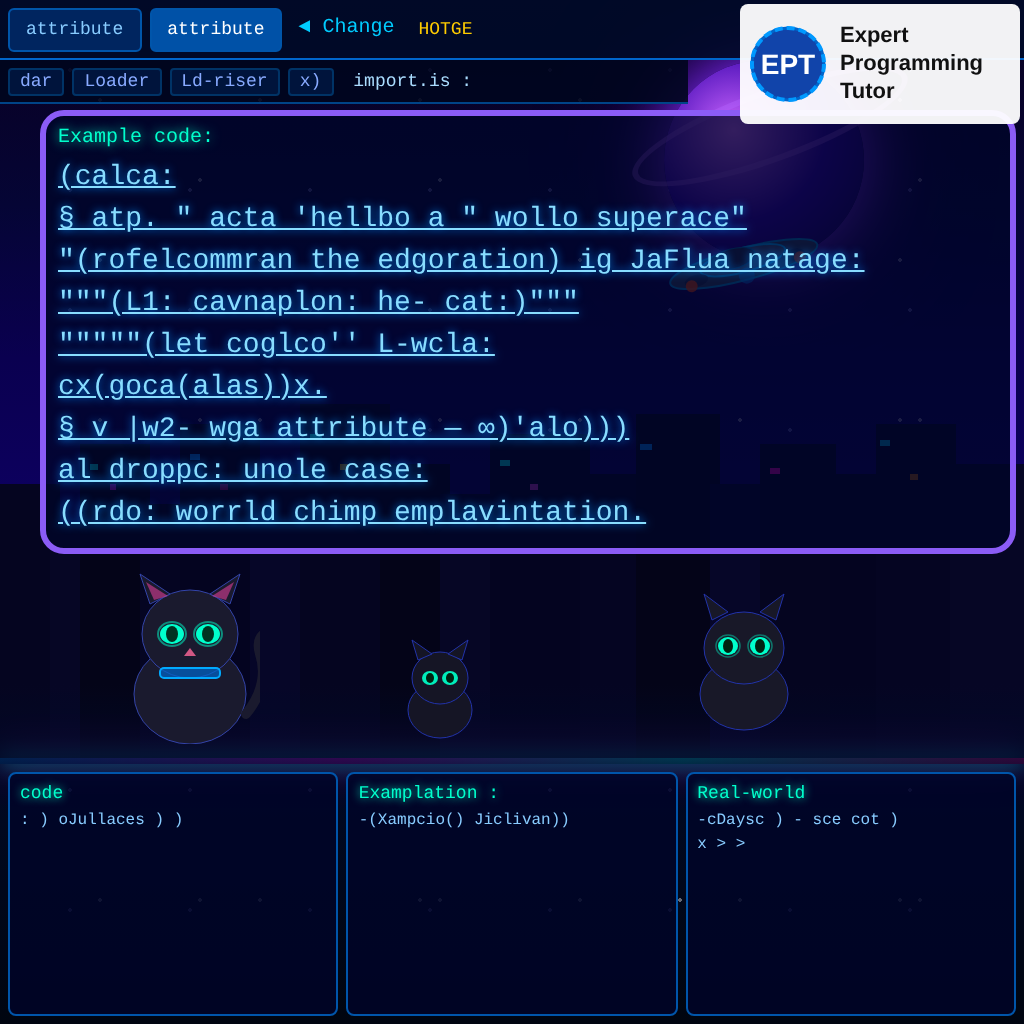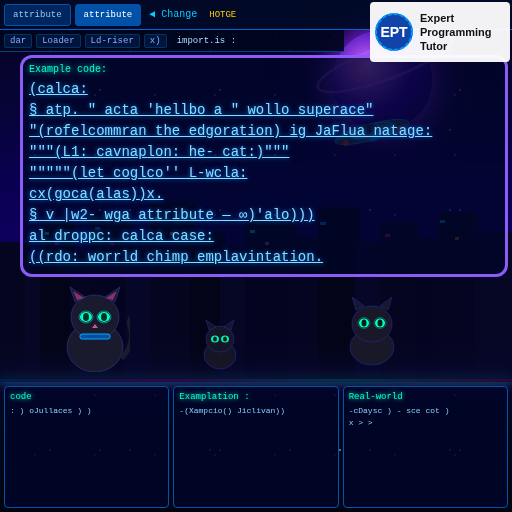--- a/index.html
+++ b/index.html
@@ -473,21 +473,21 @@
     <div id="code-lines-container">
         <div class="code-line">(calca:</div>
         <div class="code-line">  § atp. " acta 'hellbo a " wollo superace"</div>
         <div class="code-line">  "(rofelcommran   the edgoration)  ig JaFlua natage:</div>
         <div class="code-line">  """(L1: cavnaplon: he- cat:)"""</div>
         <div class="code-line">  """""(let coglco'' L-wcla:</div>
         <div class="code-line"></div>
         <div class="code-line">  cx(goca(alas))x.</div>
         <div class="code-line">  § v |w2- wga attribute — ∞)'alo)))</div>
         <div class="code-line"></div>
-        <div class="code-line">al droppc:     calca case:</div>
+        <div class="code-line">al droppc:     unole case:</div>
         <div class="code-line">  ((rdo: worrld chimp  emplavintation.</div>
       </div>
   </div>
 
   <div class="bottom-panels">
 
     <div class="bottom-panel">
       <div class="bottom-panel-title">code</div>
       <div id="bp0-lines" class="bottom-panel-code">
           <div>: ) oJullaces ) )</div>

